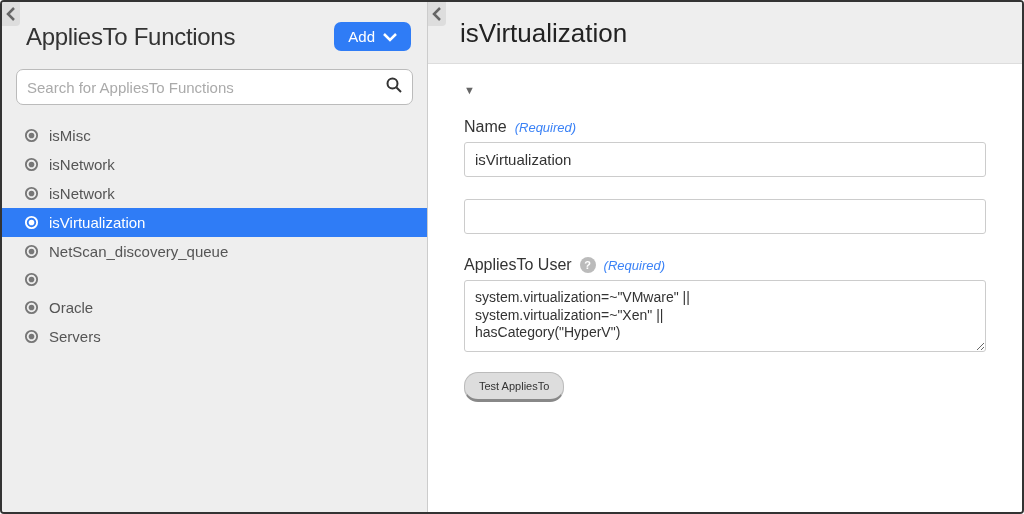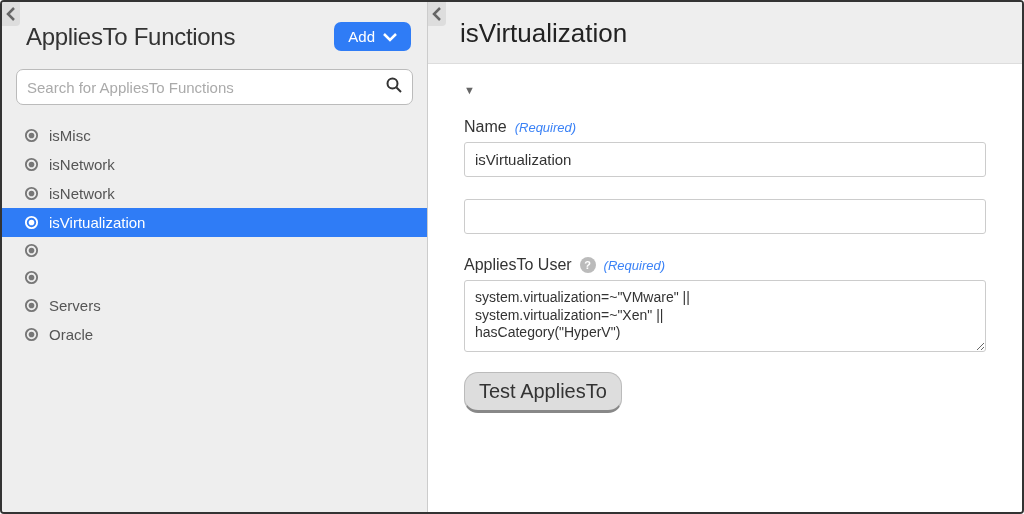--- a/index.html
+++ b/index.html
@@ -204,21 +204,21 @@
       height: 72px;
       margin-bottom: 16px;
       outline: none;
       line-height: 1.25;
     }
     .test-btn {
       background: #ddd;
       border: 1px solid #bbb;
       border-bottom: 3px solid #888;
       padding: 7px 14px;
-      font-size: 20px;
+      font-size: 11px;
       color: #333;
       border-radius: 14px;
       cursor: pointer;
     }
   </style>
 </head>
 <body>
 
 <div class="container">
 
@@ -276,40 +276,41 @@
             <circle class="radio-outer" cx="8" cy="8" r="6"></circle>
             <circle class="radio-inner" cx="8" cy="8" r="3"></circle>
           </svg>
           <span>isVirtualization</span>
         </div>
         <div class="func-item">
           <svg class="radio-ico" viewBox="0 0 16 16">
             <circle class="radio-outer" cx="8" cy="8" r="6"></circle>
             <circle class="radio-inner" cx="8" cy="8" r="3"></circle>
           </svg>
-        </div>
-        <div class="func-item">
-          <svg class="radio-ico" viewBox="0 0 16 16">
-            <circle class="radio-outer" cx="8" cy="8" r="6"></circle>
-            <circle class="radio-inner" cx="8" cy="8" r="3"></circle>
-          </svg>
+          <span>NetScan_discovery_queue</span>
+        </div>
+        <div class="func-item">
+          <svg class="radio-ico" viewBox="0 0 16 16">
+            <circle class="radio-outer" cx="8" cy="8" r="6"></circle>
+            <circle class="radio-inner" cx="8" cy="8" r="3"></circle>
+          </svg>
+        </div>
+        <div class="func-item">
+          <svg class="radio-ico" viewBox="0 0 16 16">
+            <circle class="radio-outer" cx="8" cy="8" r="6"></circle>
+            <circle class="radio-inner" cx="8" cy="8" r="3"></circle>
+          </svg>
+          <span>Oracle</span>
         </div>
         <div class="func-item">
           <svg class="radio-ico" viewBox="0 0 16 16">
             <circle class="radio-outer" cx="8" cy="8" r="6"></circle>
             <circle class="radio-inner" cx="8" cy="8" r="3"></circle>
           </svg>
           <span>Servers</span>
-        </div>
-        <div class="func-item">
-          <svg class="radio-ico" viewBox="0 0 16 16">
-            <circle class="radio-outer" cx="8" cy="8" r="6"></circle>
-            <circle class="radio-inner" cx="8" cy="8" r="3"></circle>
-          </svg>
-          <span>Oracle</span>
         </div>
       </div>
   </div>
 
   <div class="right-panel">
     <div class="right-header">
       <div class="collapse-handle-right">
         <svg width="10" height="14" viewBox="0 0 10 14">
             <path d="M8 1 L2 7 L8 13" fill="none" stroke="#666" stroke-width="2.5"></path>
           </svg>

